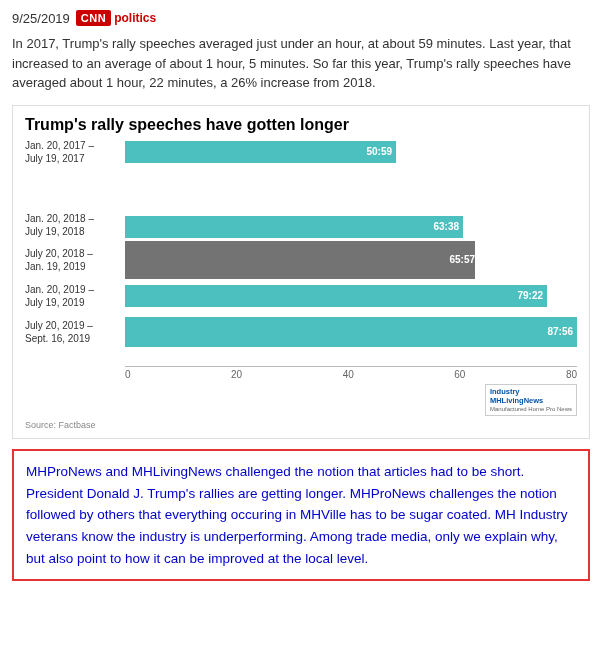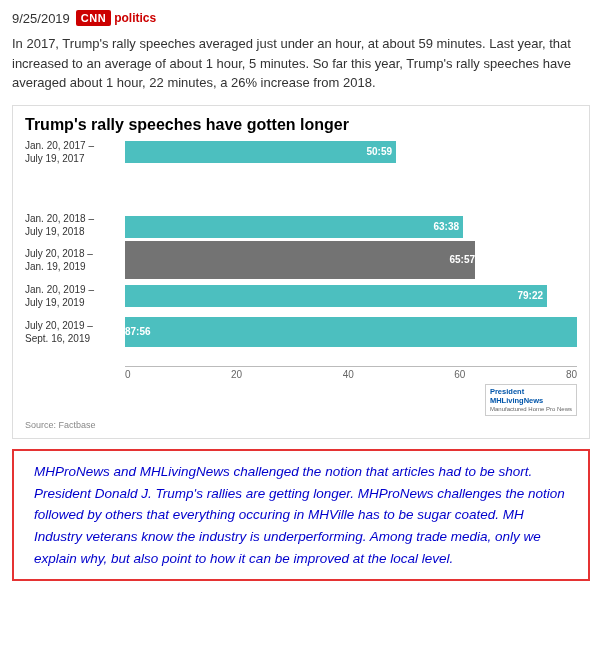--- a/index.html
+++ b/index.html
@@ -102,23 +102,22 @@
       margin-top: 4px;
     }
 
     
     .watermark-area {
       position: relative;
     }
 
     .blue-box {
       border: 2px solid #e53333;
-      padding: 10px 20px;
+      padding: 10px 12px;
       margin-top: 0;
-      font-style: italic;
     }
 
     .blue-box-text {
       font-size: 13.5px;
       color: #0000cc;
       line-height: 1.6;
     }
 
     
     
@@ -168,39 +167,39 @@
             </div>
           </div>
           <div style="display: flex; align-items: center; margin-bottom: 8px; position: relative; height: 28px;">
             <div style="position: absolute; left: -100px; width: 96px; font-size: 10px; color: rgb(51, 51, 51); line-height: 1.3; text-align: left;">Jan. 20, 2019 –<br>July 19, 2019</div>
             <div style="background: rgb(76, 191, 191); height: 22px; width: 422px; display: flex; align-items: center; justify-content: flex-end; padding-right: 4px;">
               <span style="font-size: 10px; color: rgb(255, 255, 255); font-weight: bold;">79:22</span>
             </div>
           </div>
           <div style="display: flex; align-items: center; margin-bottom: 20px; position: relative; height: 28px;">
             <div style="position: absolute; left: -100px; width: 96px; font-size: 10px; color: rgb(51, 51, 51); line-height: 1.3; text-align: left;">July 20, 2019 –<br>Sept. 16, 2019</div>
-            <div style="background: rgb(76, 191, 191); height: 30px; width: 467px; display: flex; align-items: center; padding-right: 4px;">
+            <div style="background: rgb(76, 191, 191); height: 30px; width: 467px; display: flex; align-items: center; justify-content: flex-end; padding-right: 4px;">
               <span style="font-size: 10px; color: rgb(255, 255, 255); font-weight: bold;">87:56</span>
             </div>
           </div>
         </div>
 
       <div style="padding-left:100px; margin-top:2px;">
         <div style="display:flex; justify-content:space-between; width:100%; border-top:1px solid #bbb; padding-top:2px;">
           <span style="font-size:10px;color:#666;">0</span>
           <span style="font-size:10px;color:#666;">20</span>
           <span style="font-size:10px;color:#666;">40</span>
           <span style="font-size:10px;color:#666;">60</span>
           <span style="font-size:10px;color:#666;">80</span>
         </div>
       </div>
 
       <div style="position:relative; display:flex; justify-content:flex-end; padding-left:100px;">
         <div style="border:1px solid #ccc; padding:2px 4px; margin-top:4px; background:#fff;">
-          <div style="font-size:7.5px; color:#0055aa; font-weight:bold; line-height:1.3;">President</div>
+          <div style="font-size:7.5px; color:#0055aa; font-weight:bold; line-height:1.3;">Industry</div>
           <div style="font-size:7.5px; color:#0055aa; font-weight:bold; line-height:1.3;">MHLivingNews</div>
           <div style="font-size:6px; color:#666; line-height:1.2;">Manufactured Home Pro News</div>
         </div>
       </div>
 
     </div>
 
     <div class="source-text">Source: Factbase</div>
   </div>
 

